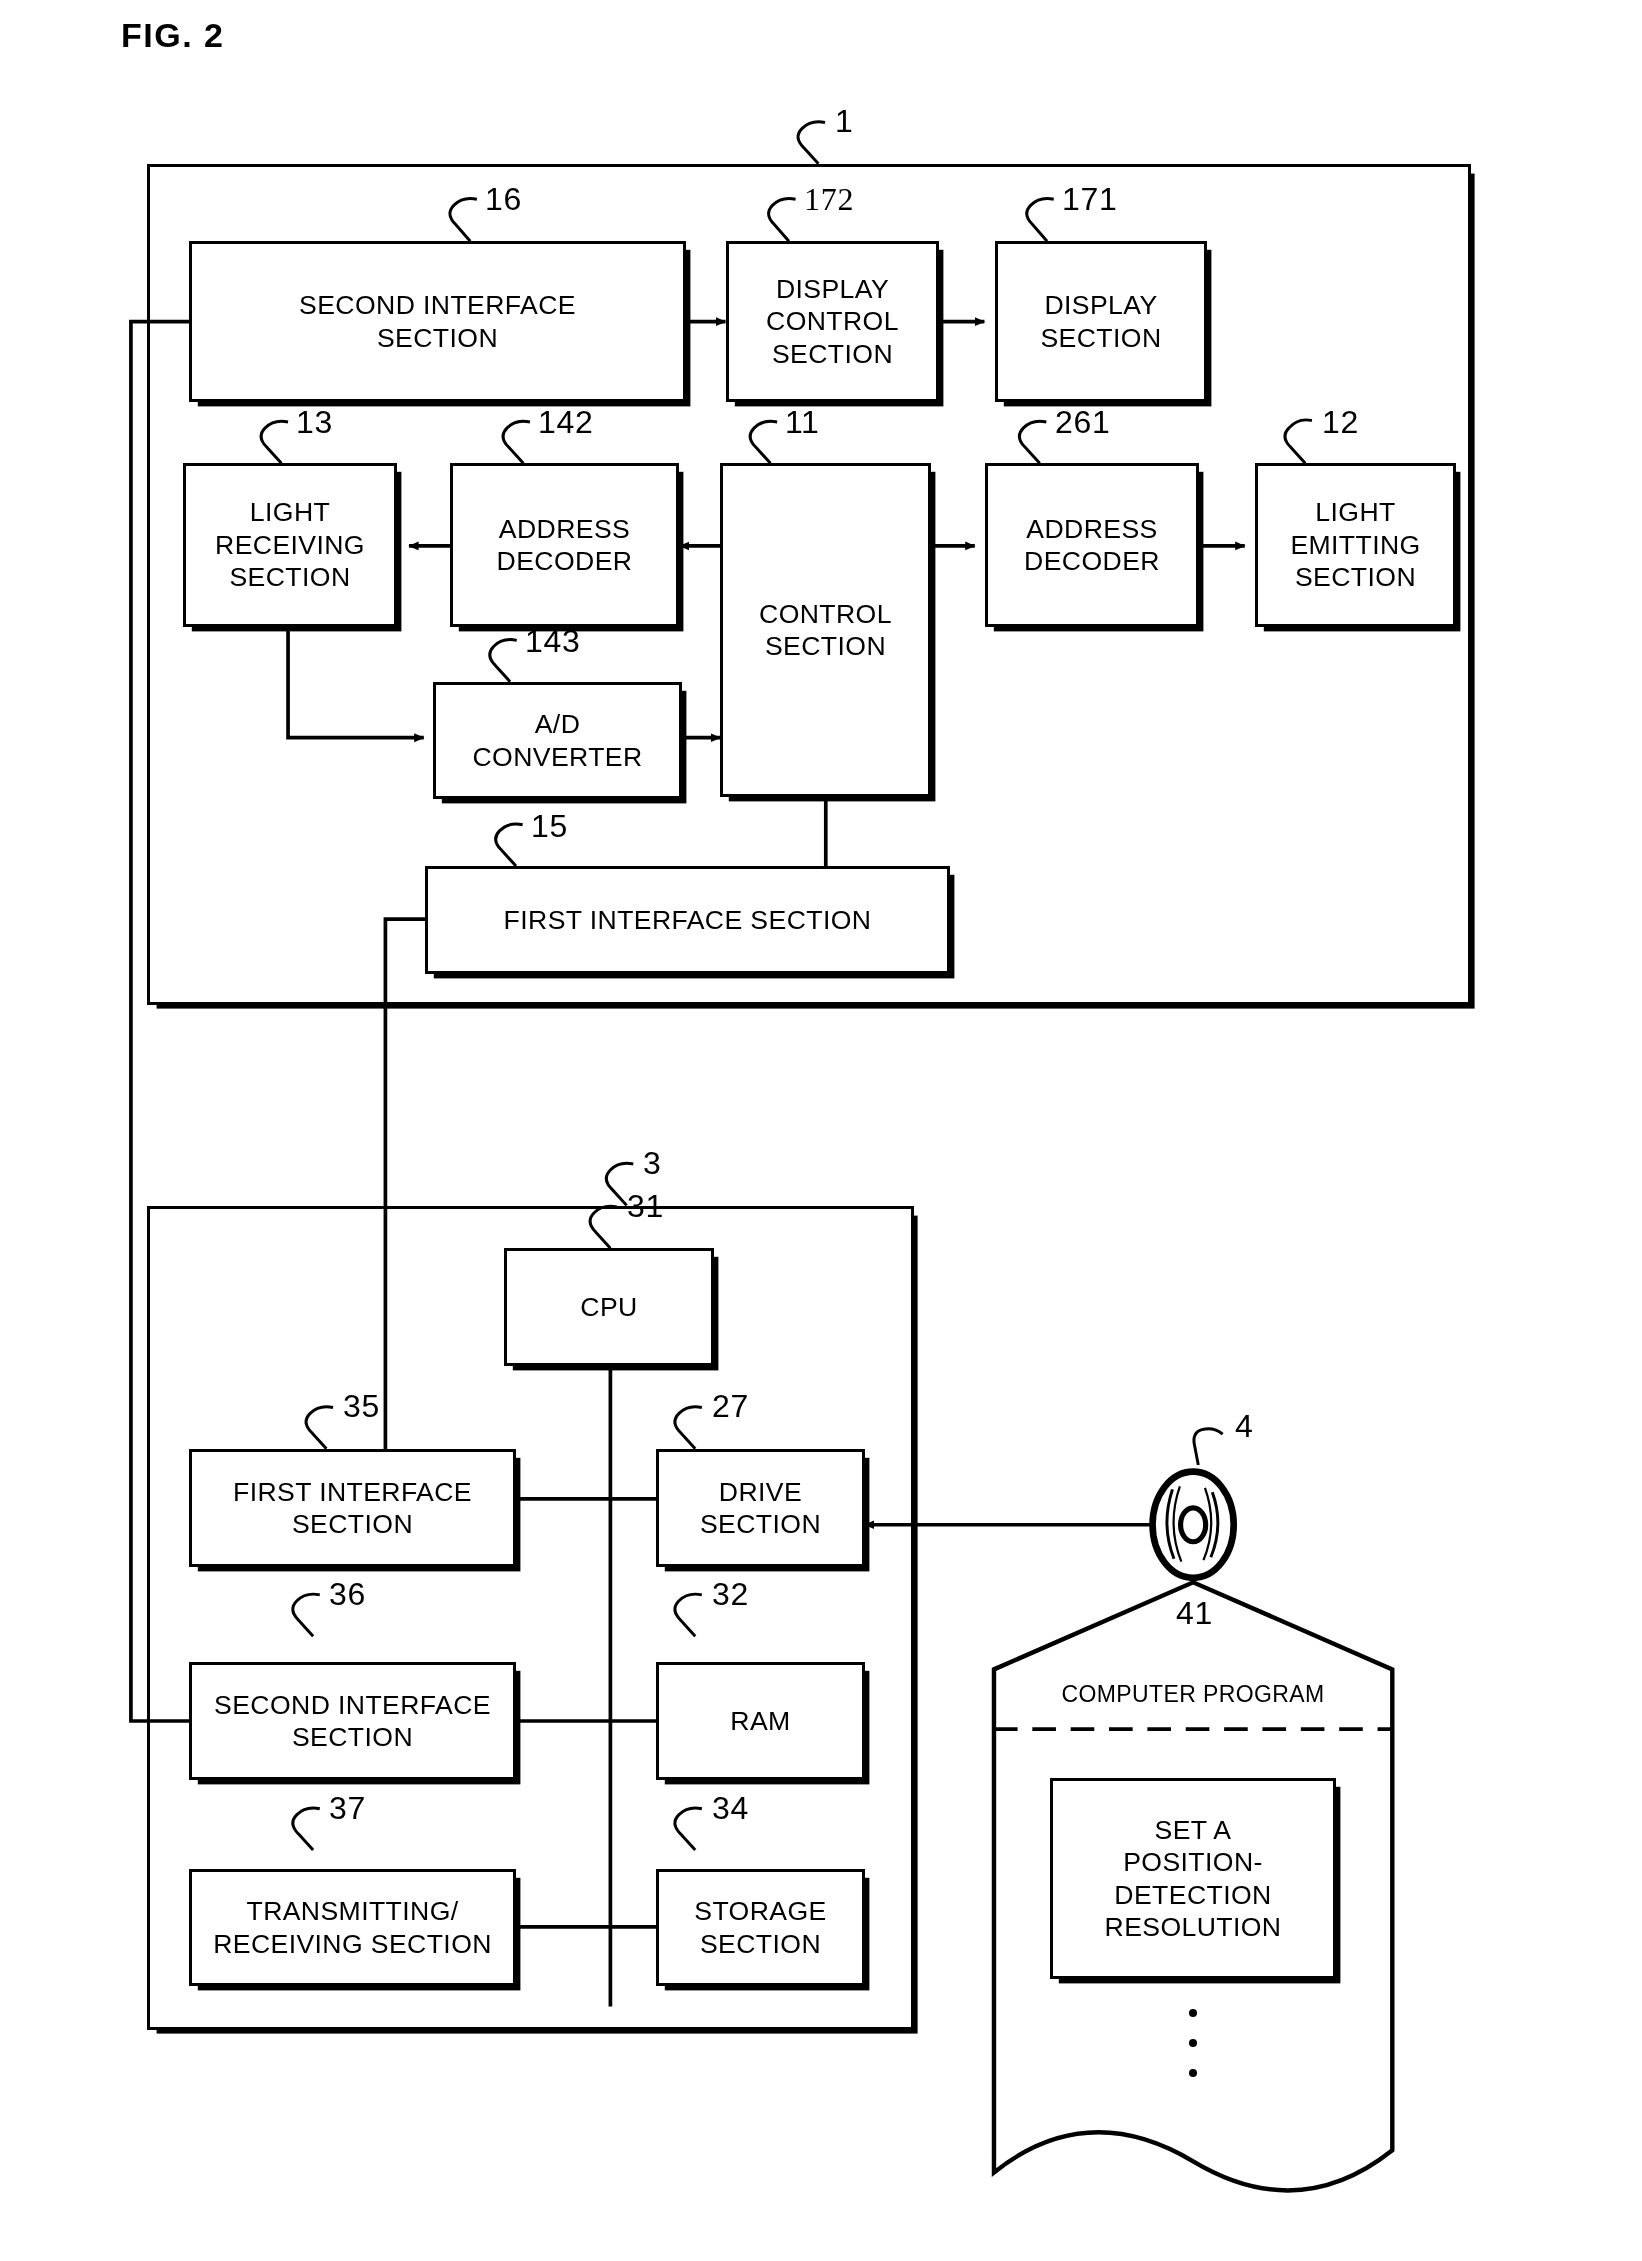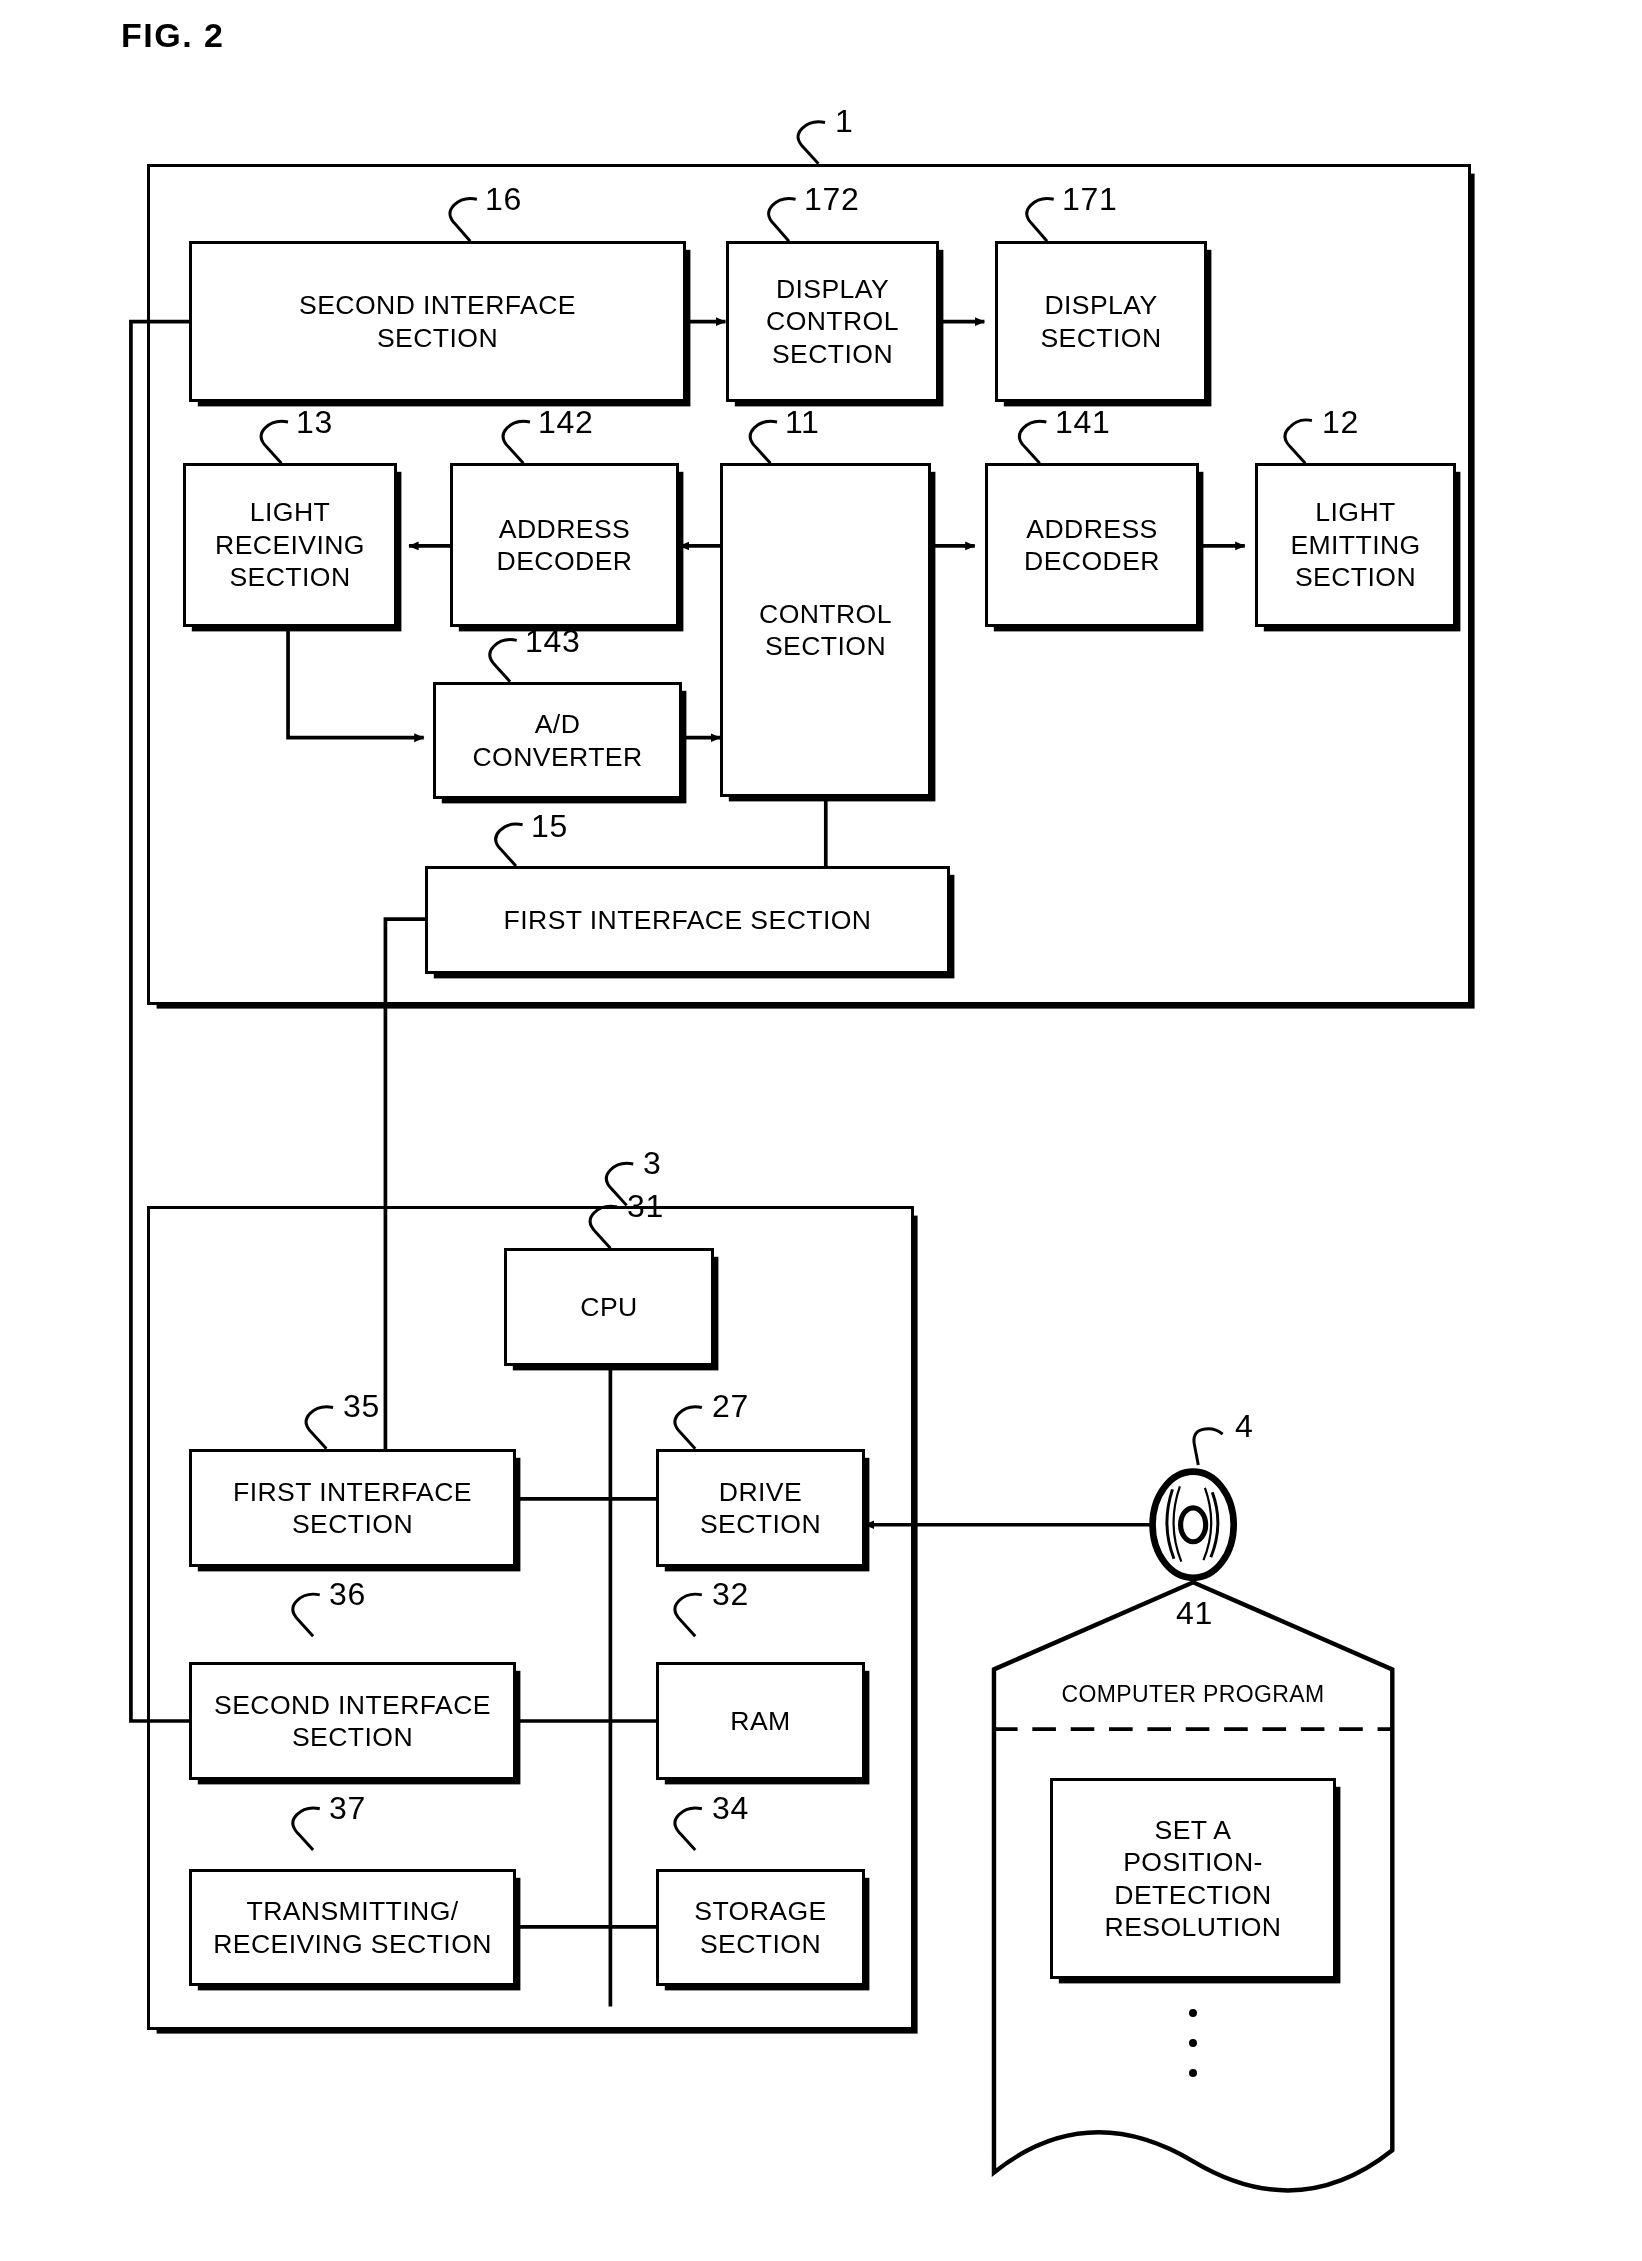--- a/index.html
+++ b/index.html
@@ -295,31 +295,31 @@
   <div class="vdots" style="left:1182px; top:2009px;">
     <i></i>
     <i></i>
     <i></i>
   </div>
 
   <div class="reflabel" style="left:828px; top:103px;"><span>1</span></div>
 
   <div class="reflabel" style="left:478px; top:181px;"><span>16</span></div>
 
-  <div class="reflabel" style="left:797px; top:181px;"><span>172</span></div>
+  <div class="reflabel" style="left:797px; top:181px;font-family:Liberation Serif, serif;"><span>172</span></div>
 
   <div class="reflabel" style="left:1055px; top:181px;"><span>171</span></div>
 
   <div class="reflabel" style="left:289px; top:404px;"><span>13</span></div>
 
   <div class="reflabel" style="left:531px; top:404px;"><span>142</span></div>
 
   <div class="reflabel" style="left:778px; top:404px;"><span>11</span></div>
 
-  <div class="reflabel" style="left:1048px; top:404px;"><span>141</span></div>
+  <div class="reflabel" style="left:1048px; top:404px;"><span>261</span></div>
 
   <div class="reflabel" style="left:1315px; top:404px;"><span>12</span></div>
 
   <div class="reflabel" style="left:518px; top:623px;"><span>143</span></div>
 
   <div class="reflabel" style="left:524px; top:808px;"><span>15</span></div>
 
   <div class="reflabel" style="left:636px; top:1145px;"><span>3</span></div>
 
   <div class="reflabel" style="left:620px; top:1188px;"><span>31</span></div>

